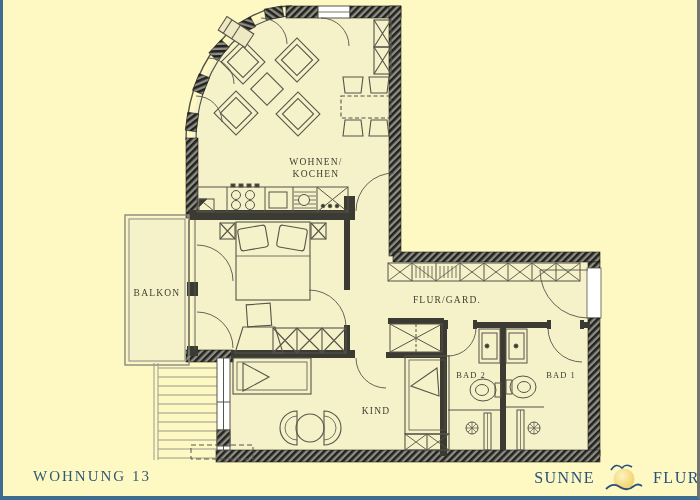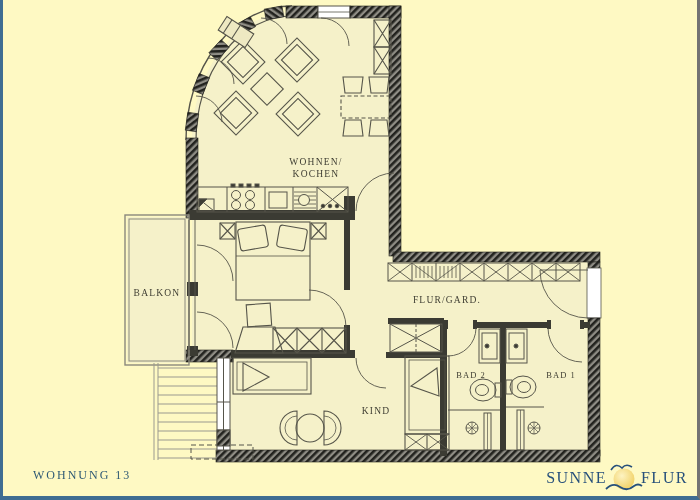--- a/index.html
+++ b/index.html
@@ -7,26 +7,26 @@
     position:relative;width:700px;height:500px;background:#fef9c3;
     border-left:3px solid #3f6d92;border-right:3px solid #737373;border-bottom:4px solid #3f6d92;
     box-sizing:border-box;overflow:hidden;
     font-family:"Liberation Serif", serif;
   }
   svg text{font-family:"Liberation Serif", serif;}
   .room-label{fill:#3f3e33;font-size:9.5px;letter-spacing:1.2px;text-anchor:middle;}
   .room-label.sm{font-size:8.5px;letter-spacing:1px;}
   .apt-title{
     position:absolute;left:30px;top:468px;color:#2f5a74;
-    font-size:12px;letter-spacing:2px;
+    font-size:15px;letter-spacing:2px;
   }
   .brand{
     position:absolute;left:538px;top:458px;width:152px;height:40px;
     display:flex;align-items:center;justify-content:center;color:#27507b;
-    font-size:16px;letter-spacing:1.5px;
+    font-size:16px;letter-spacing:1.5px;gap:12px;
   }
   .brand .sun-wrap{width:40px;height:40px;margin:0 -3px;flex:0 0 auto;}
 </style>
 </head>
 <body>
 
 <div class="page">
 
 <svg width="700" height="500" viewBox="0 0 700 500">
   <defs>

